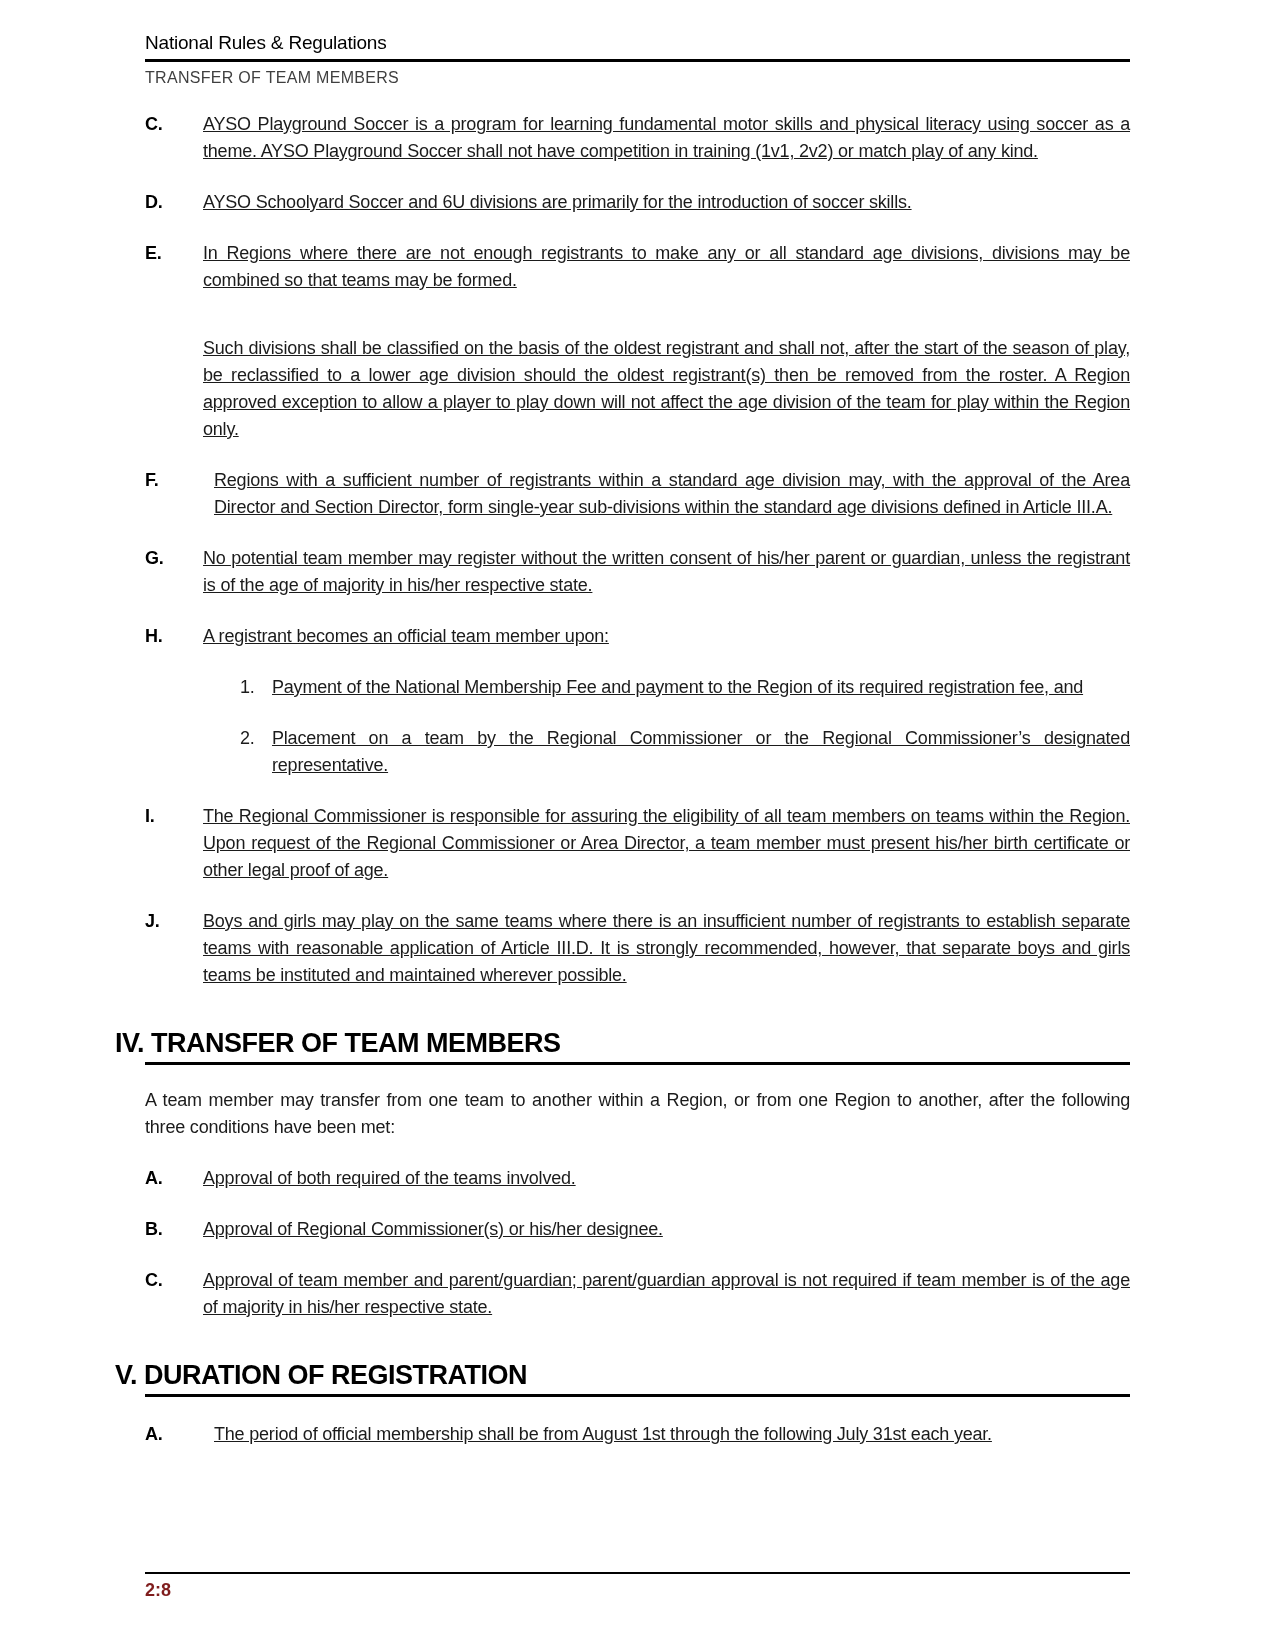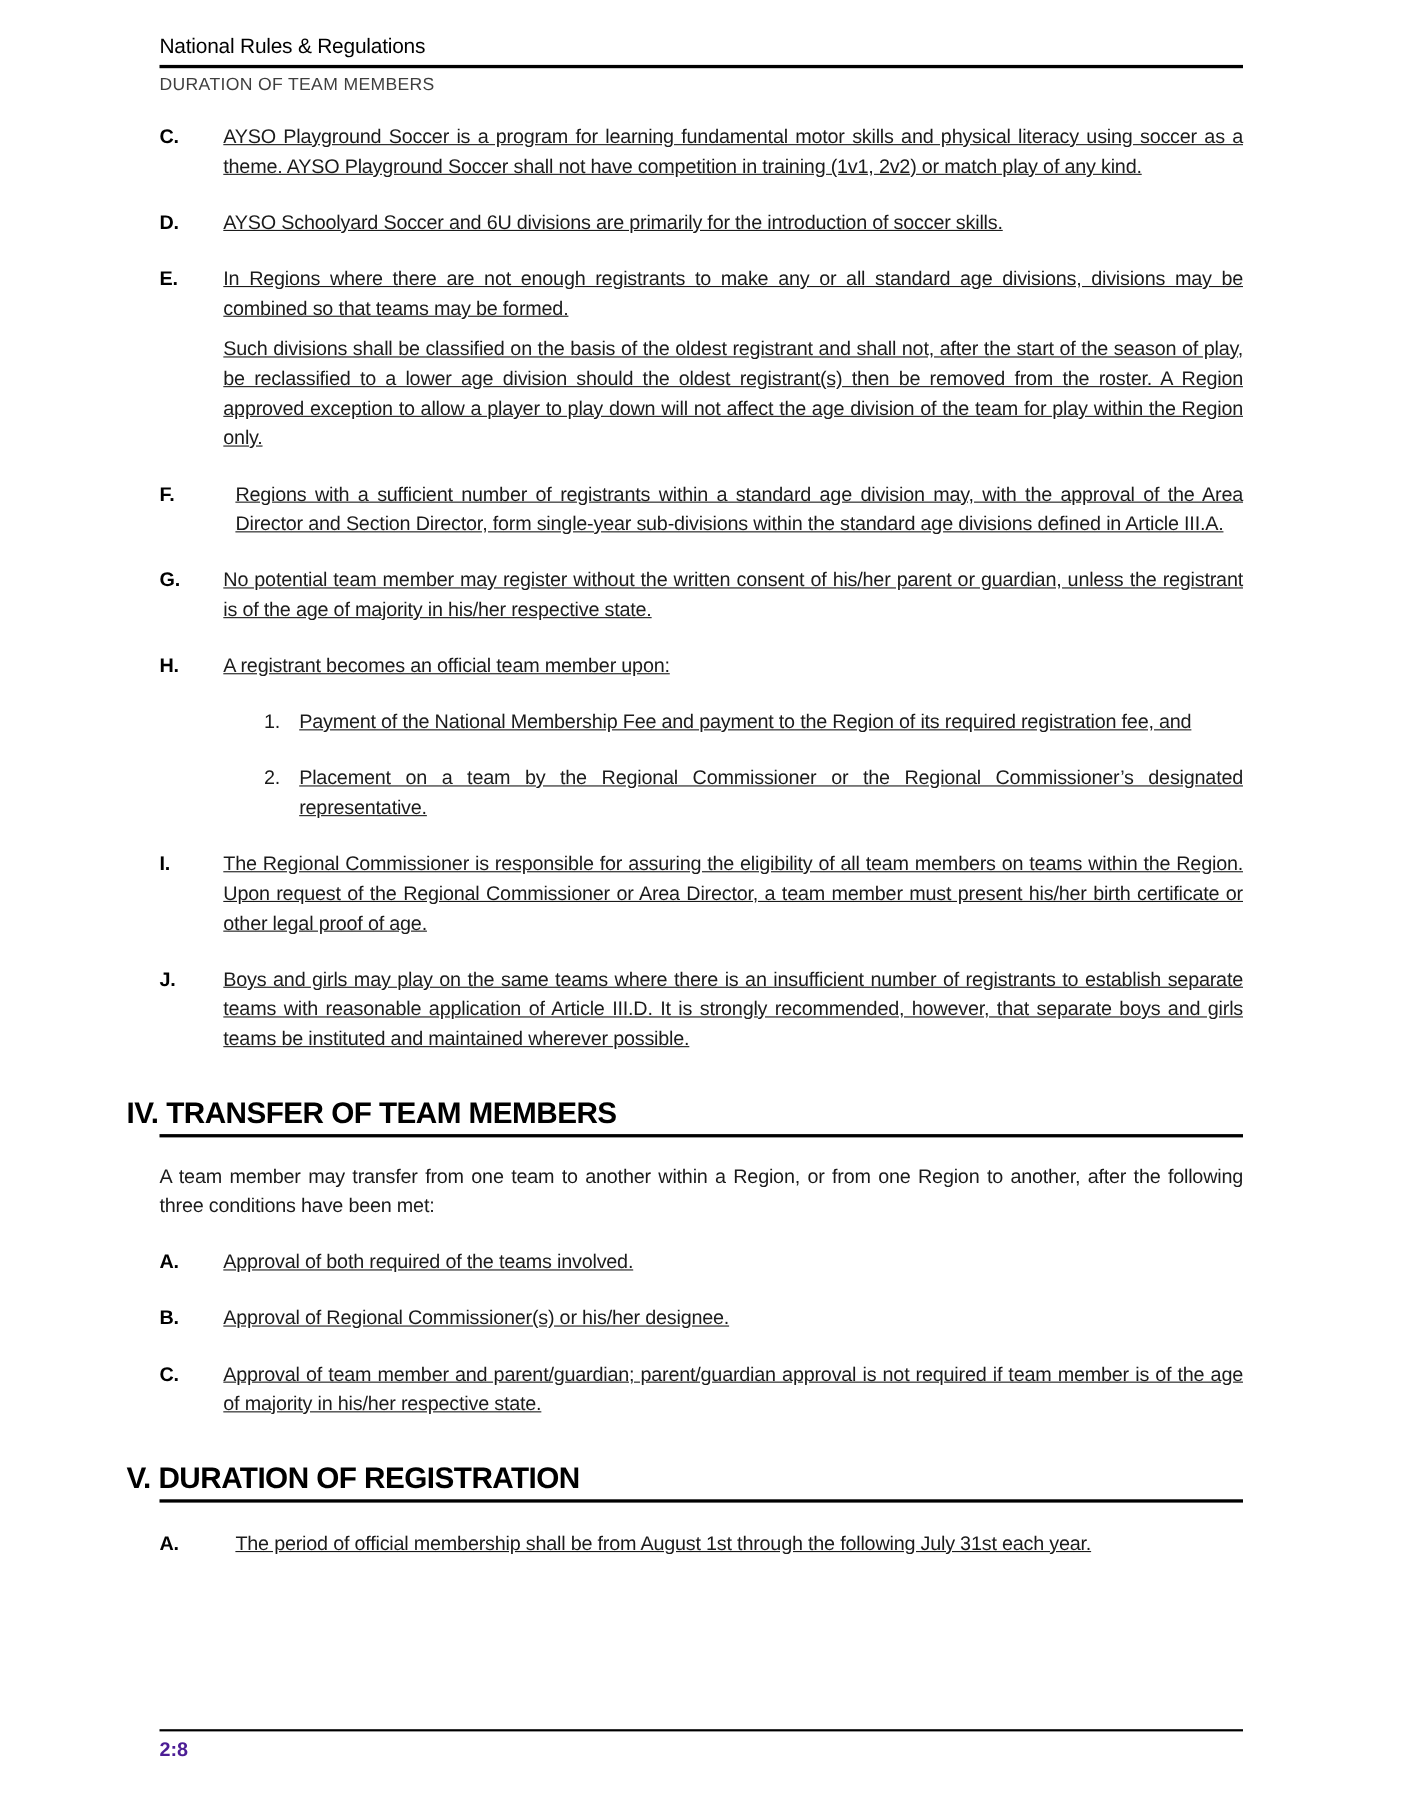--- a/index.html
+++ b/index.html
@@ -35,21 +35,21 @@
   .content { font-size: 18px; line-height: 27px; letter-spacing: -0.2px; }
   .item { display: flex; margin-top: 24px; }
   .item-label {
     flex: 0 0 58px;
     font-weight: 700;
     color: #000;
   }
   .item-label.plain { font-weight: 400; color: #1b1b1b; }
   .item-text { flex: 1; text-decoration: underline; }
   .justify { text-align: justify; }
-  .item.continuation { margin-top: 10px; }
+  .item.continuation { margin-top: 41px; }
   .item.continuation .item-label { visibility: hidden; }
   .item.sub { margin-left: 95px; }
   .item.sub .item-label { flex: 0 0 32px; }
   .item.shift .item-text { padding-left: 11px; }
 
   .intro-para { margin-top: 22px; }
 
   
   .section-heading {
     margin: 38px 0 0 -30px;
@@ -68,32 +68,32 @@
     right: 145px;
     top: 1572px;
   }
   .footer-rule { height: 2px; background: #000; }
   .footer-row {
     display: flex;
     justify-content: space-between;
     margin-top: 6px;
     font-size: 18px;
     font-weight: 700;
-    color: #4c1d95;
+    color: #7f1d1d;
   }
 </style>
 </head>
 <body>
 
 <div class="page">
 
   <div class="doc-header">
     <div class="header-title">National Rules &amp; Regulations</div>
     <div class="header-rule"></div>
-    <div class="header-subtitle">DURATION OF TEAM MEMBERS</div>
+    <div class="header-subtitle">TRANSFER OF TEAM MEMBERS</div>
   </div>
 
   <div class="content">
 
     <div class="item">
       <span class="item-label">C.</span>
       <p class="item-text justify">AYSO Playground Soccer is a program for learning fundamental motor skills and physical literacy using soccer as a theme. AYSO Playground Soccer shall not have competition in training (1v1, 2v2) or match play of any kind.</p>
     </div>
 
     <div class="item">

